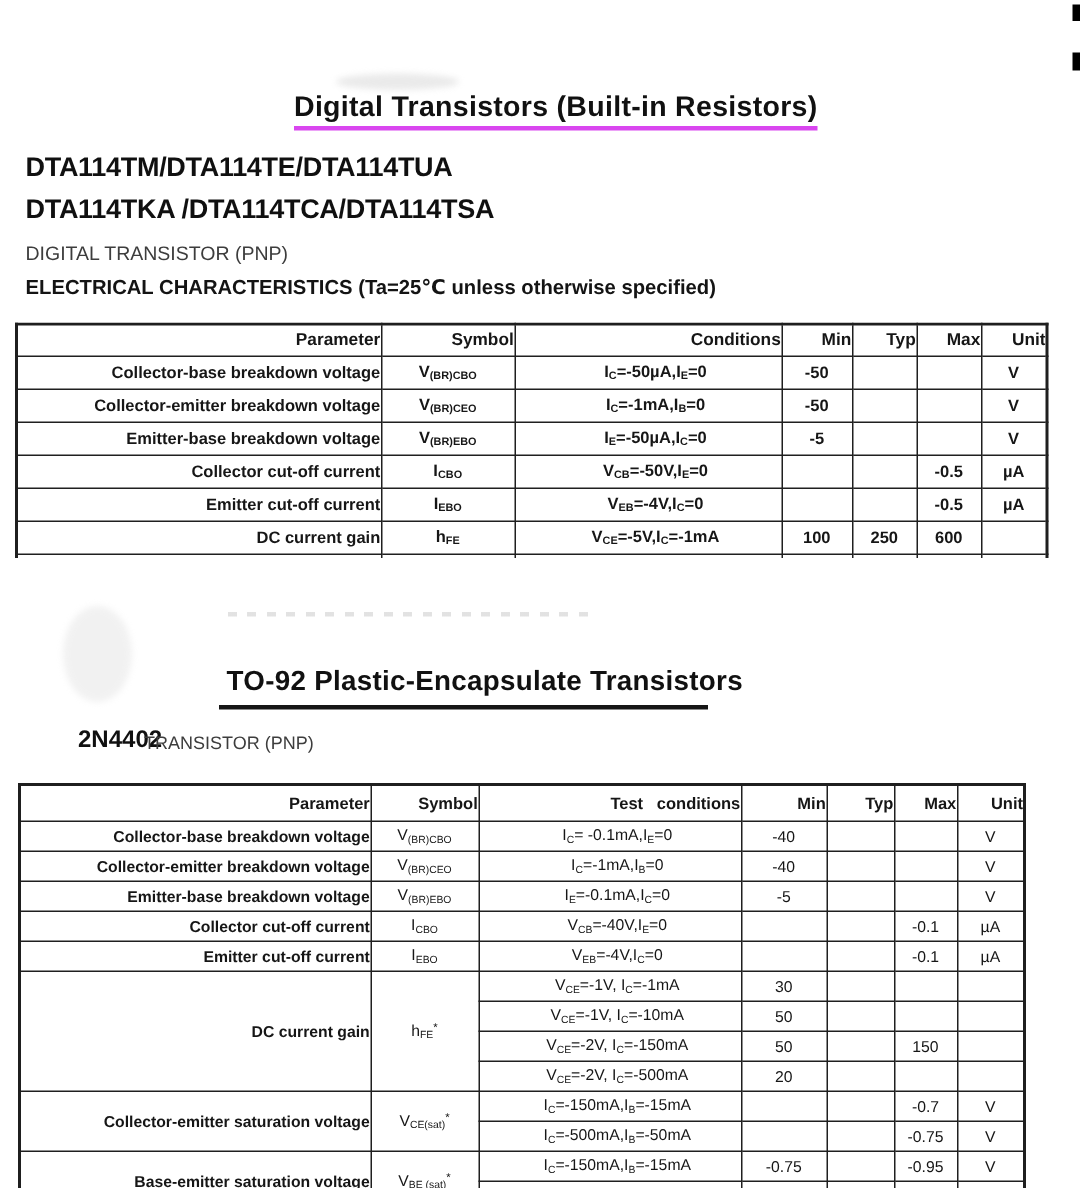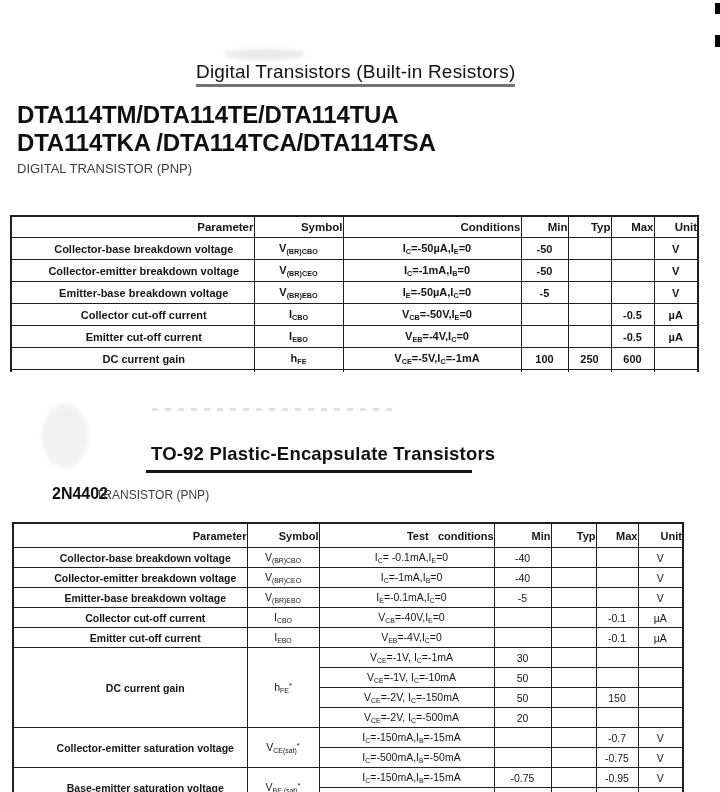--- a/index.html
+++ b/index.html
@@ -4,36 +4,36 @@
 <style>
   html,body{margin:0;padding:0;background:#888;}
   #page{
     position:relative;width:720px;height:792px;background:#ffffff;
     overflow:hidden;font-family:"Liberation Sans","DejaVu Sans",sans-serif;
     color:#161616;
   }
   .abs{position:absolute;}
   
   .title-underlined{
-    font-weight:normal;font-size:19px;letter-spacing:0.2px;color:#111;
-    border-bottom:3px solid #737373;padding-bottom:1px;white-space:nowrap;
+    font-weight:bold;font-size:19px;letter-spacing:0.2px;color:#111;
+    border-bottom:3px solid #d946ef;padding-bottom:1px;white-space:nowrap;
   }
-  .part-heading{font-weight:bold;font-size:24px;letter-spacing:-0.2px;color:#101010;white-space:nowrap;}
+  .part-heading{font-weight:bold;font-size:18px;letter-spacing:-0.2px;color:#101010;white-space:nowrap;}
   .device-type{font-size:13px;color:#3d3d3d;white-space:nowrap;}
   .elec-heading{font-weight:bold;font-size:13.5px;color:#141414;white-space:nowrap;}
   .title2{font-weight:bold;font-size:18.5px;letter-spacing:0.2px;color:#111;white-space:nowrap;}
   .rule{background:#161616;}
   .part-number{font-weight:bold;font-size:16px;color:#101010;}
   
   .tblwrap{overflow:hidden;}
   table{border-collapse:collapse;table-layout:fixed;}
   td,th{border:1px solid #1f1f1f;overflow:hidden;padding:0;vertical-align:middle;}
   table{border:2px solid #1f1f1f;}
   th{font-weight:bold;text-align:right;white-space:pre;}
-  td.parameter{text-align:center;font-weight:bold;}
+  td.parameter{text-align:right;font-weight:bold;}
   td.condition{text-align:center;padding-left:10px;white-space:nowrap;}
   td.symbol,td.min,td.typ,td.max,td.unit{text-align:center;}
   .t1 th{height:20px;font-size:11.5px;}
   .t1 td{height:21px;font-size:11px;font-weight:bold;}
   .t1 td.parameter{padding-left:22px;}
   .t2 th{height:23px;font-size:11px;}
   .t2 td{height:19px;font-size:10.5px;}
   .t2 td.parameter{padding-left:30px;font-weight:bold;}
   .t2 td{font-weight:normal;}
   tr.stub td{height:12px;border-bottom:none;}
@@ -56,20 +56,21 @@
   <div class="abs smudge" style="left:42px;top:404px;width:46px;height:64px;opacity:.35;"></div>
   <div class="abs dotline" style="left:152px;top:408px;width:246px;height:3px;opacity:.7;"></div>
 
   <div class="abs title-underlined" style="left:196px;top:61px;">Digital Transistors (Built-in Resistors)</div>
 
   <div class="abs part-heading" style="left:17px;top:101px;">DTA114TM/DTA114TE/DTA114TUA</div>
   <div class="abs part-heading" style="left:17px;top:129px;">DTA114TKA /DTA114TCA/DTA114TSA</div>
 
   <div class="abs device-type" style="left:17px;top:161px;">DIGITAL TRANSISTOR (PNP)</div>
 
+  <div class="abs elec-heading" style="left:17px;top:184px;">ELECTRICAL CHARACTERISTICS (Ta=25℃ unless otherwise specified)</div>
 
   <div class="abs tblwrap" style="left:10px;top:215px;width:690px;height:157px;">
       <table class="t1" style="width: 687px;">
         <colgroup>
           <col style="width: 243px;">
           <col style="width: 89px;">
           <col style="width: 178px;">
           <col style="width: 47px;">
           <col style="width: 43px;">
           <col style="width: 43px;">

